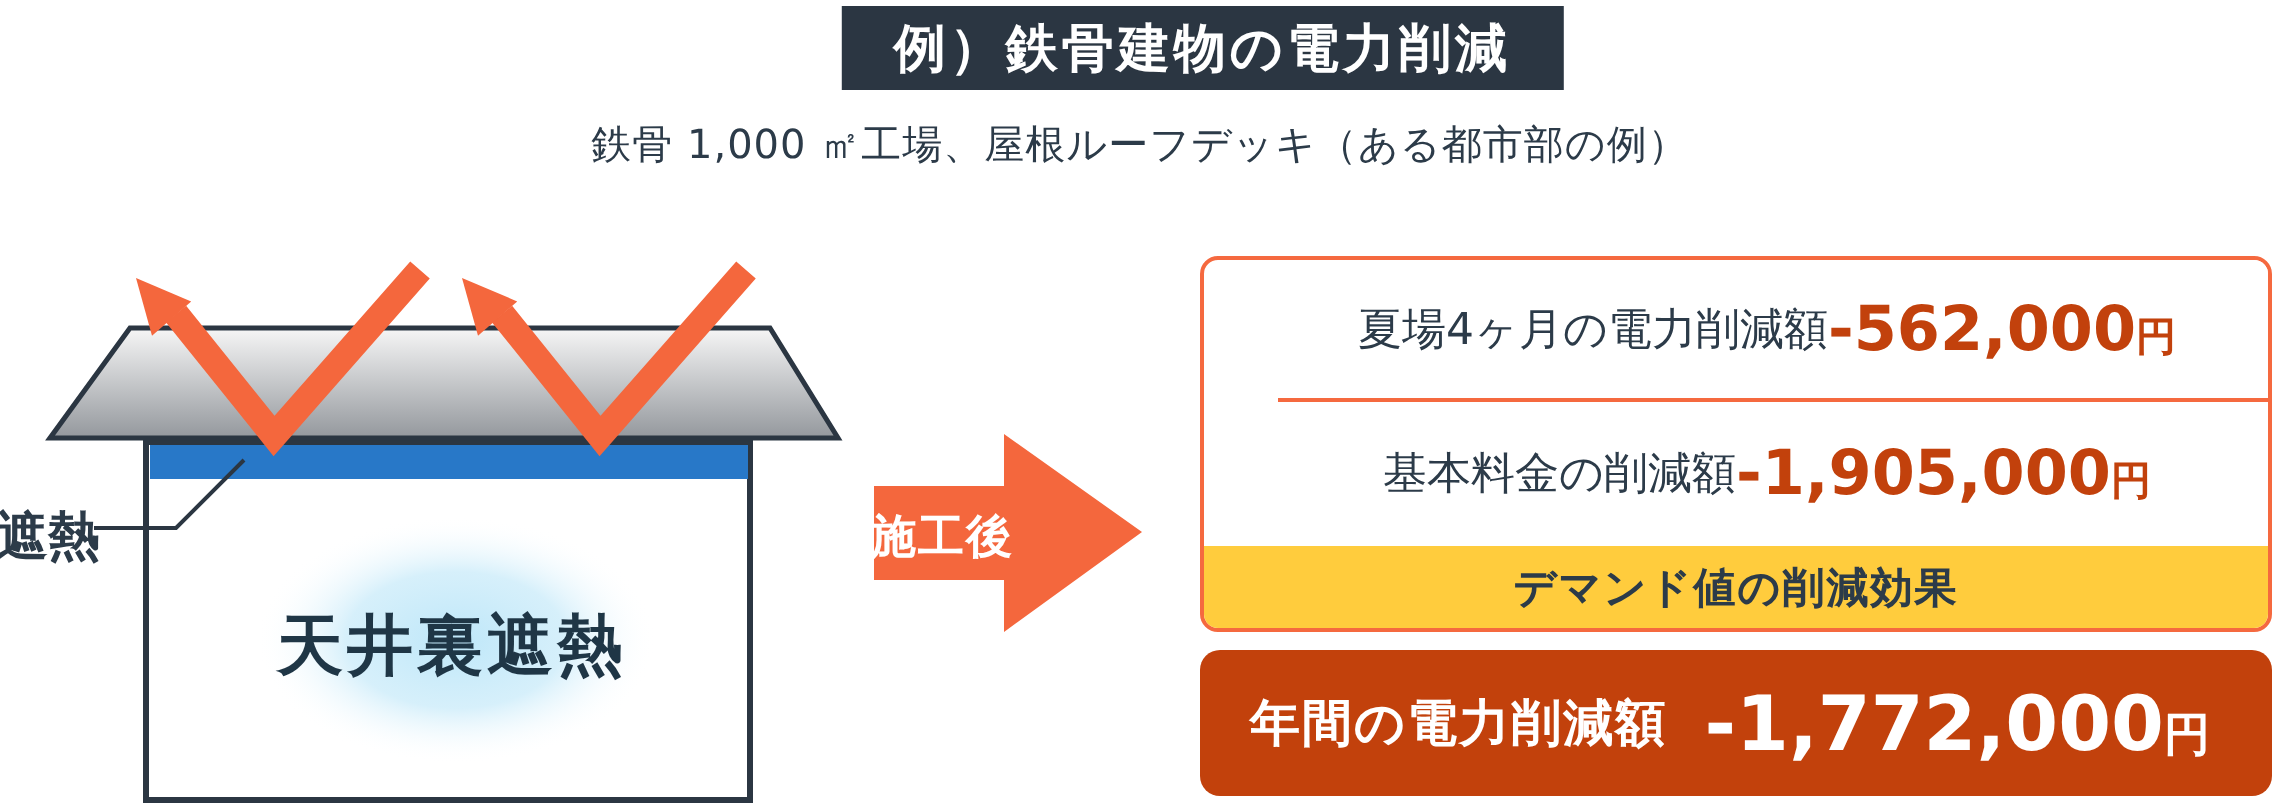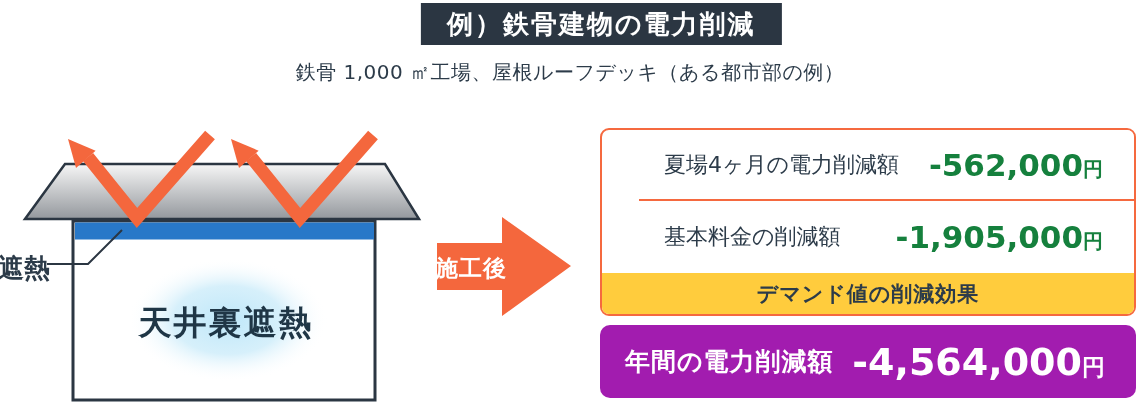--- a/index.html
+++ b/index.html
@@ -33,38 +33,38 @@
   .diagram-svg { position:absolute; left:0; top:0; }
 
   
   .results-box {
     position:absolute; left:600px; top:128px; width:536px;
     border:2px solid #F5693F; border-radius:9px;
     overflow:hidden; background:#ffffff;
   }
   .result-row {
     height:71px; background:#ffffff;
-    display:flex; align-items:center; justify-content:space-between;
+    display:flex; align-items:center; justify-content:center;
     padding:0 31px 0 25px;
     margin-left:37px;
   }
   .result-row.first { border-bottom:2px solid #F5693F; height:71px; }
   .result-row.second { height:72px;border-radius:30px; }
   .row-label { font-size:22px; font-weight:500; color:#2C3B49; }
-  .row-value { font-size:31px; font-weight:bold; color:#15803d; white-space:nowrap; }
+  .row-value { font-size:31px; font-weight:bold; color:#c2410c; white-space:nowrap; }
   .row-unit { font-size:20px; font-weight:bold; }
   .demand-banner {
     height:41px; background:#FFCC3D;
     display:flex; align-items:center; justify-content:center;
     font-size:21px; font-weight:bold; color:#2C3B49;
     letter-spacing:1px;
   }
   .total-bar {
     position:absolute; left:600px; top:325px; width:536px; height:73px;
-    background:#a21caf; border-radius:10px;
+    background:#c2410c; border-radius:10px;
     display:flex; align-items:center; justify-content:space-between;
     padding:0 31px 0 25px; color:#ffffff;
   }
   .total-label { font-size:25px; font-weight:bold; letter-spacing:1px; }
   .total-value { font-size:38px; font-weight:bold; white-space:nowrap; }
   .total-unit { font-size:23px; font-weight:bold; }
 
   .svg-label { font-family:"DejaVu Sans","Liberation Sans",sans-serif; }
 </style>
 </head>
@@ -123,14 +123,14 @@
   </div>
   <div class="result-row second">
     <span class="row-label">基本料金の削減額</span>
     <span class="row-value"><span>-1,905,000</span><span class="row-unit">円</span></span>
   </div>
   <div class="demand-banner">デマンド値の削減効果</div>
 </div>
 
 <div class="total-bar">
   <span class="total-label">年間の電力削減額</span>
-  <span class="total-value"><span>-4,564,000</span><span class="total-unit">円</span></span>
+  <span class="total-value"><span>-1,772,000</span><span class="total-unit">円</span></span>
 </div>
 
 </body></html>

